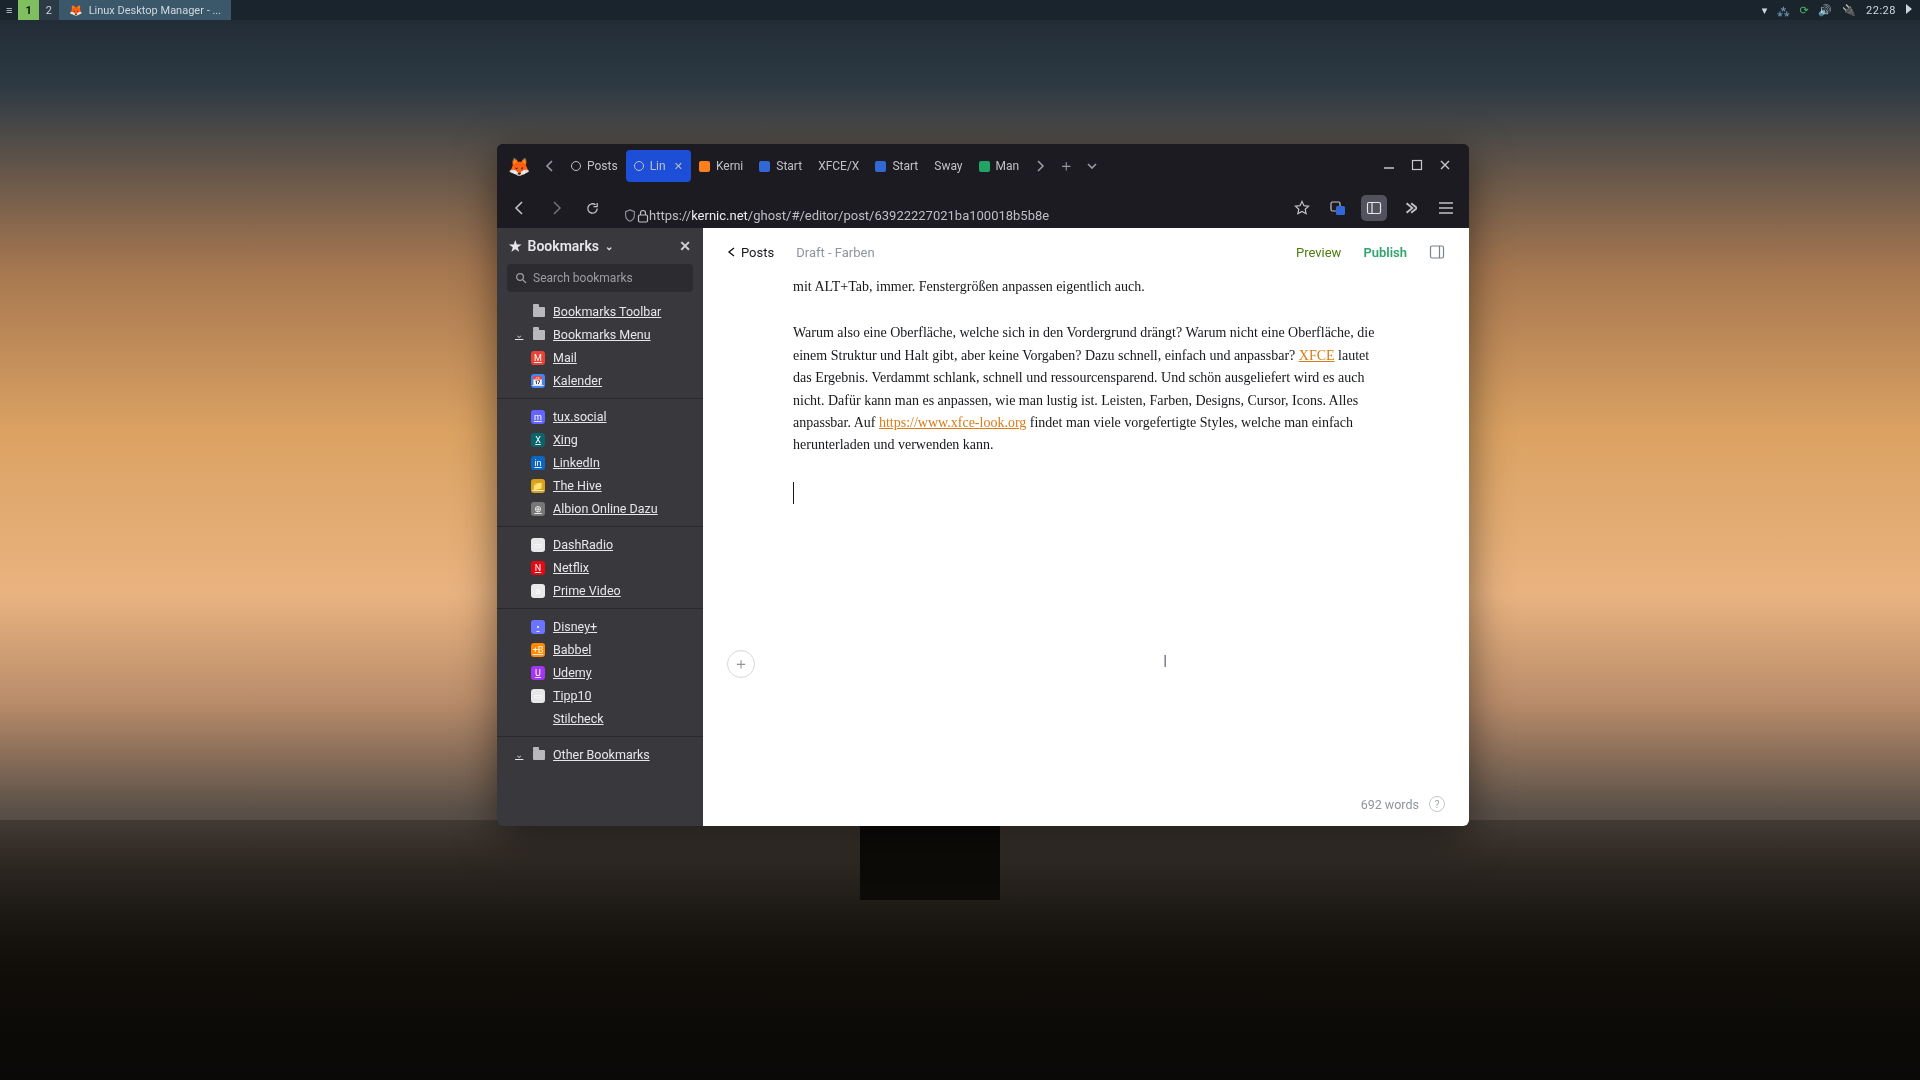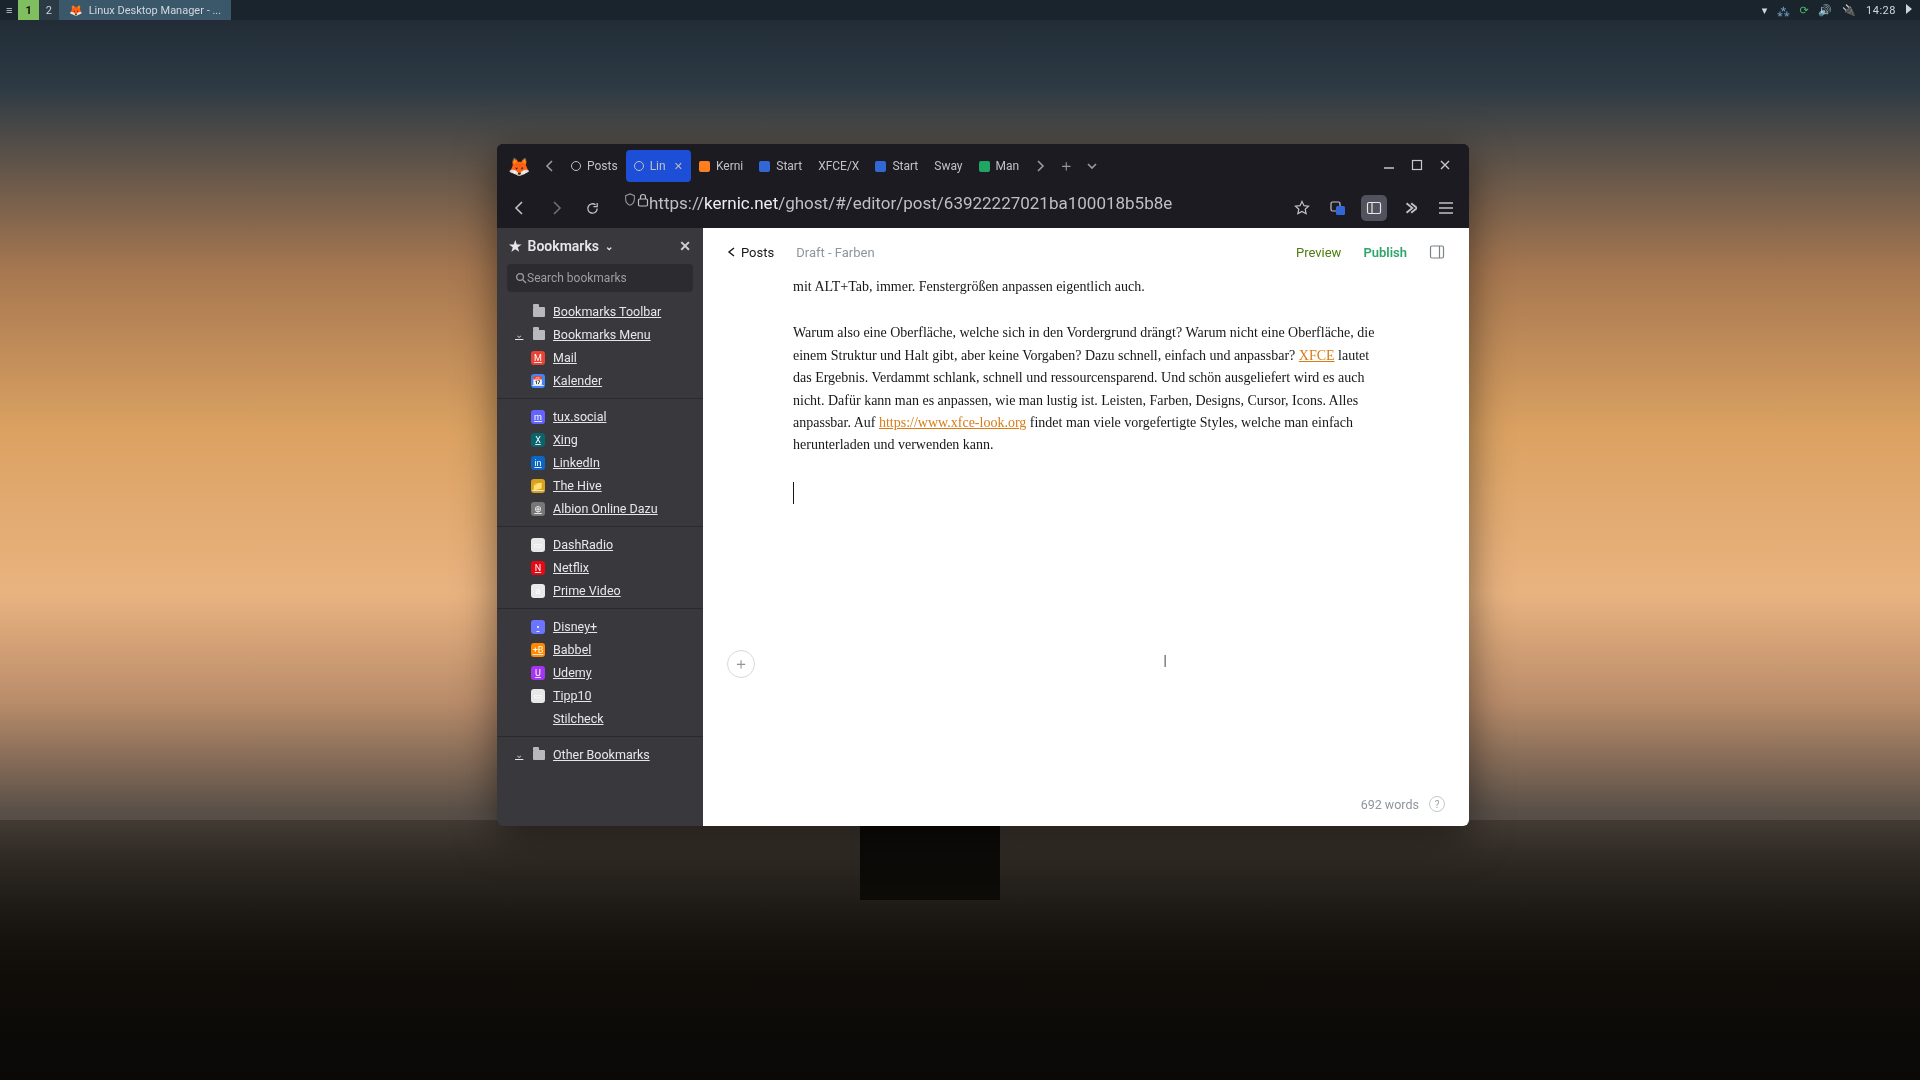--- a/index.html
+++ b/index.html
@@ -54,30 +54,30 @@
   .favk{width:11px;height:11px;background:#ff7f1f;border-radius:2px;flex:0 0 auto}
   .favb{width:11px;height:11px;background:#3168d6;border-radius:2px;flex:0 0 auto}
   .favg{width:11px;height:11px;background:#22a564;border-radius:2px;flex:0 0 auto}
   .tabstrip .right{margin-left:auto;display:flex;align-items:center;gap:10px;color:#c0c1c6}
   .winbtns{display:flex;gap:14px;padding:0 10px;}
   .winbtn{width:14px;height:14px;color:#c7c7cc;}
 
   
   .navbar{height:40px;background:#1c1b22;display:flex;align-items:center;gap:10px;padding:0 10px;color:#cfd0d4;}
   .icbtn{width:26px;height:26px;display:flex;align-items:center;justify-content:center;color:#c0c1c6;border-radius:4px;cursor:pointer;}
-  .urlbox{flex:1;height:30px;background:#1c1b22;border-radius:4px;display:flex;align-items:flex-start;padding:0 8px;font-size:17px;color:#bfbfc6;}
+  .urlbox{flex:1;height:30px;background:#1c1b22;border-radius:4px;display:flex;align-items:flex-end;padding:0 8px;font-size:13px;color:#bfbfc6;}
   .urlbox .host{color:#ededf0}
   .sidebar-toggle{background:#52525e;border-radius:5px;}
 
   
   .body{flex:1;display:flex;min-height:0;}
   .bmk{width:206px;background:#38383d;color:#e7e7ea;display:flex;flex-direction:column;font-size:12.5px;}
   .bmk-head{display:flex;align-items:center;gap:6px;padding:10px 12px;color:#e7e7ea;font-size:14px;font-weight:600;}
   .bmk-head .sp{flex:1}
-  .bmk-search{margin:0 10px 8px;background:#2b2b30;border-radius:4px;height:28px;display:flex;align-items:center;padding:0 8px;color:#9d9da3;font-size:12px;}
+  .bmk-search{margin:0 10px 8px;background:#2b2b30;border-radius:4px;height:28px;display:flex;align-items:center;gap:6px;padding:0 8px;color:#9d9da3;font-size:12px;}
   .bmk-tree{flex:1;overflow:auto;text-decoration:underline;}
   .bmk-item{display:flex;align-items:center;gap:8px;padding:4px 12px 4px 18px;cursor:pointer;white-space:nowrap;}
   .bmk-item.sub{padding-left:34px;}
   .bmk-sep{height:1px;background:#2a2a2e;margin:6px 0;}
   .bmk-ic{width:14px;height:14px;border-radius:3px;flex:0 0 auto;display:flex;align-items:center;justify-content:center;font-size:9px;color:#fff;}
   .fold{width:12px;height:10px;background:#b9b9bd;border-radius:1px;position:relative;flex:0 0 auto}
   .fold::before{content:"";position:absolute;top:-3px;left:0;width:6px;height:3px;background:#b9b9bd;border-radius:1px 1px 0 0}
   .caret{width:10px;color:#b9b9bd;font-size:10px;}
 
   
@@ -115,21 +115,21 @@
       <span>Linux Desktop Manager - ...</span>
     </div>
   </div>
   <div class="spacer"></div>
   <div class="seg tray">
     <span>▾</span>
     <span style="color:#7aa8c9">⁂</span>
     <span style="color:#4fbf6b">⟳</span>
     <span>🔊</span>
     <span>🔌</span>
-    <span style="letter-spacing:.5px">14:28</span>
+    <span style="letter-spacing:.5px">22:28</span>
     <span><span class="tri"></span></span>
   </div>
 </div>
 
 <div class="window">
 
   <div class="tabstrip">
     <div class="ffx">🦊</div>
     <div class="navbtn">
       <svg width="12" height="12" viewBox="0 0 12 12">

